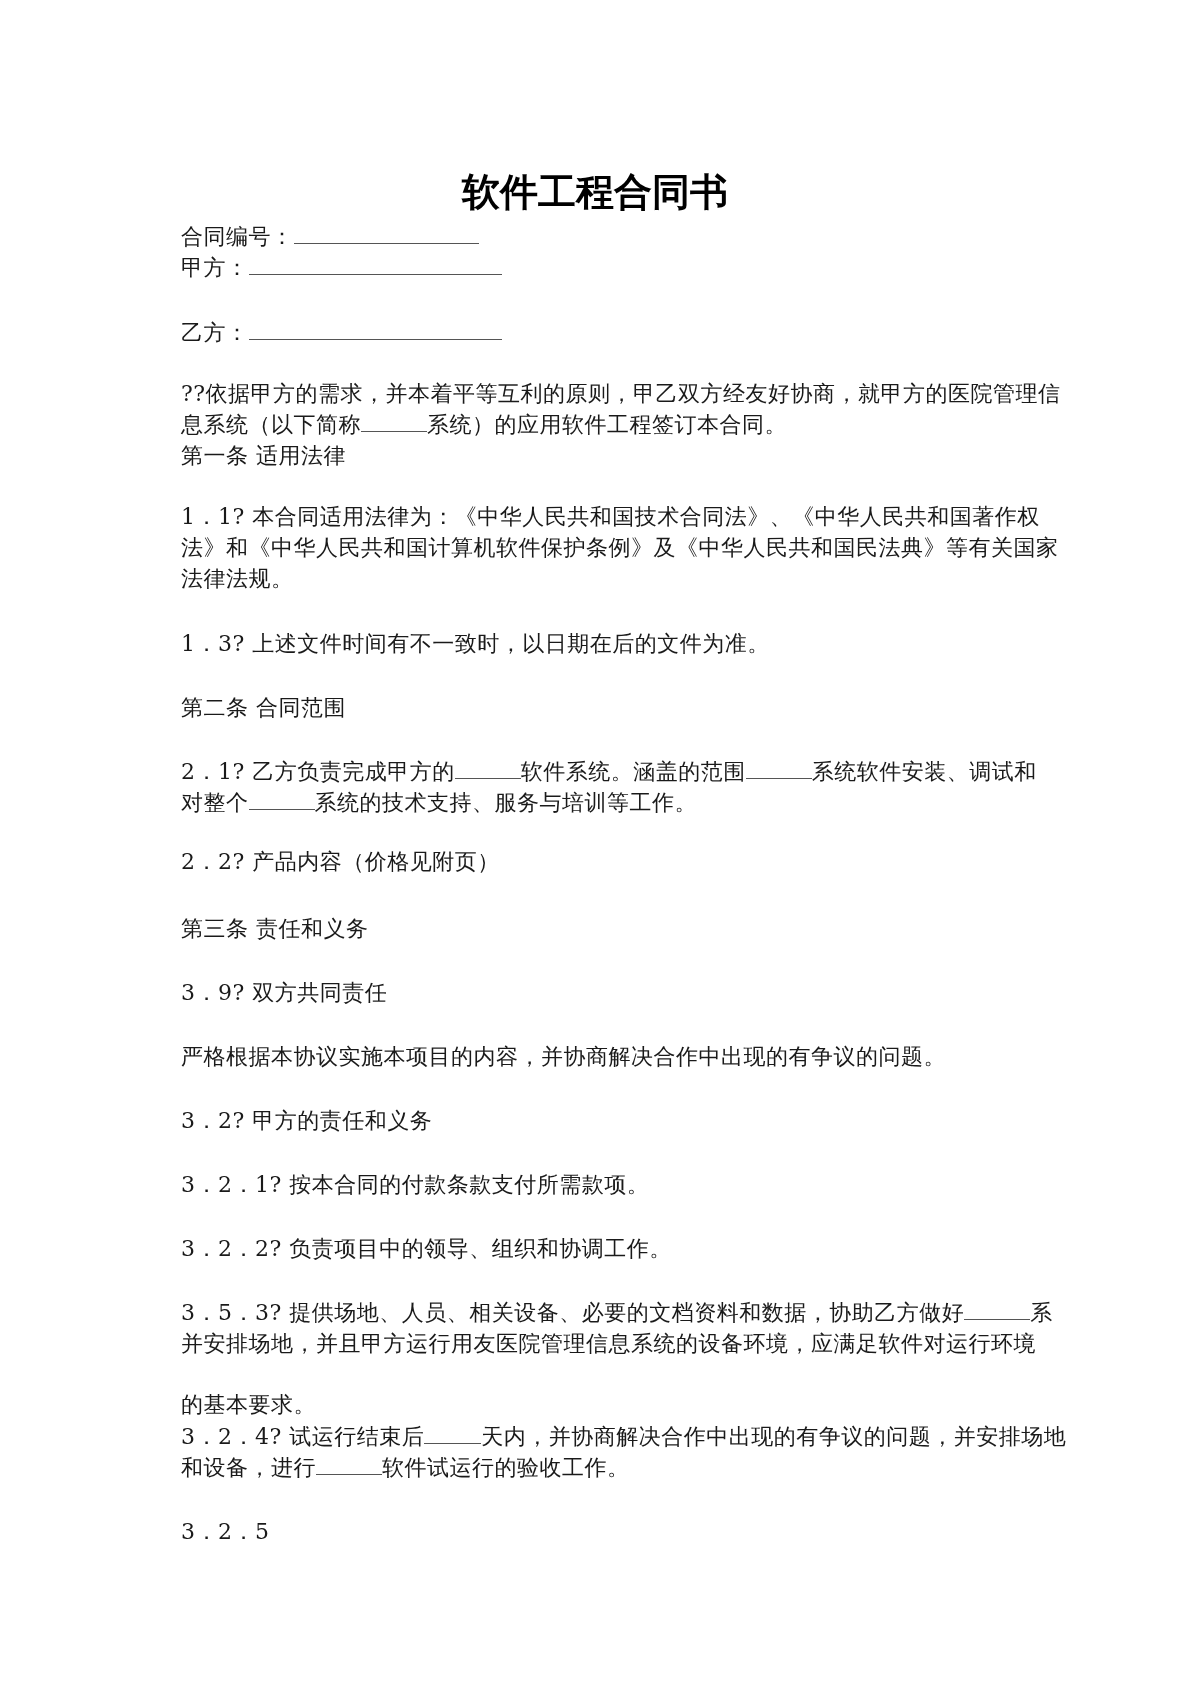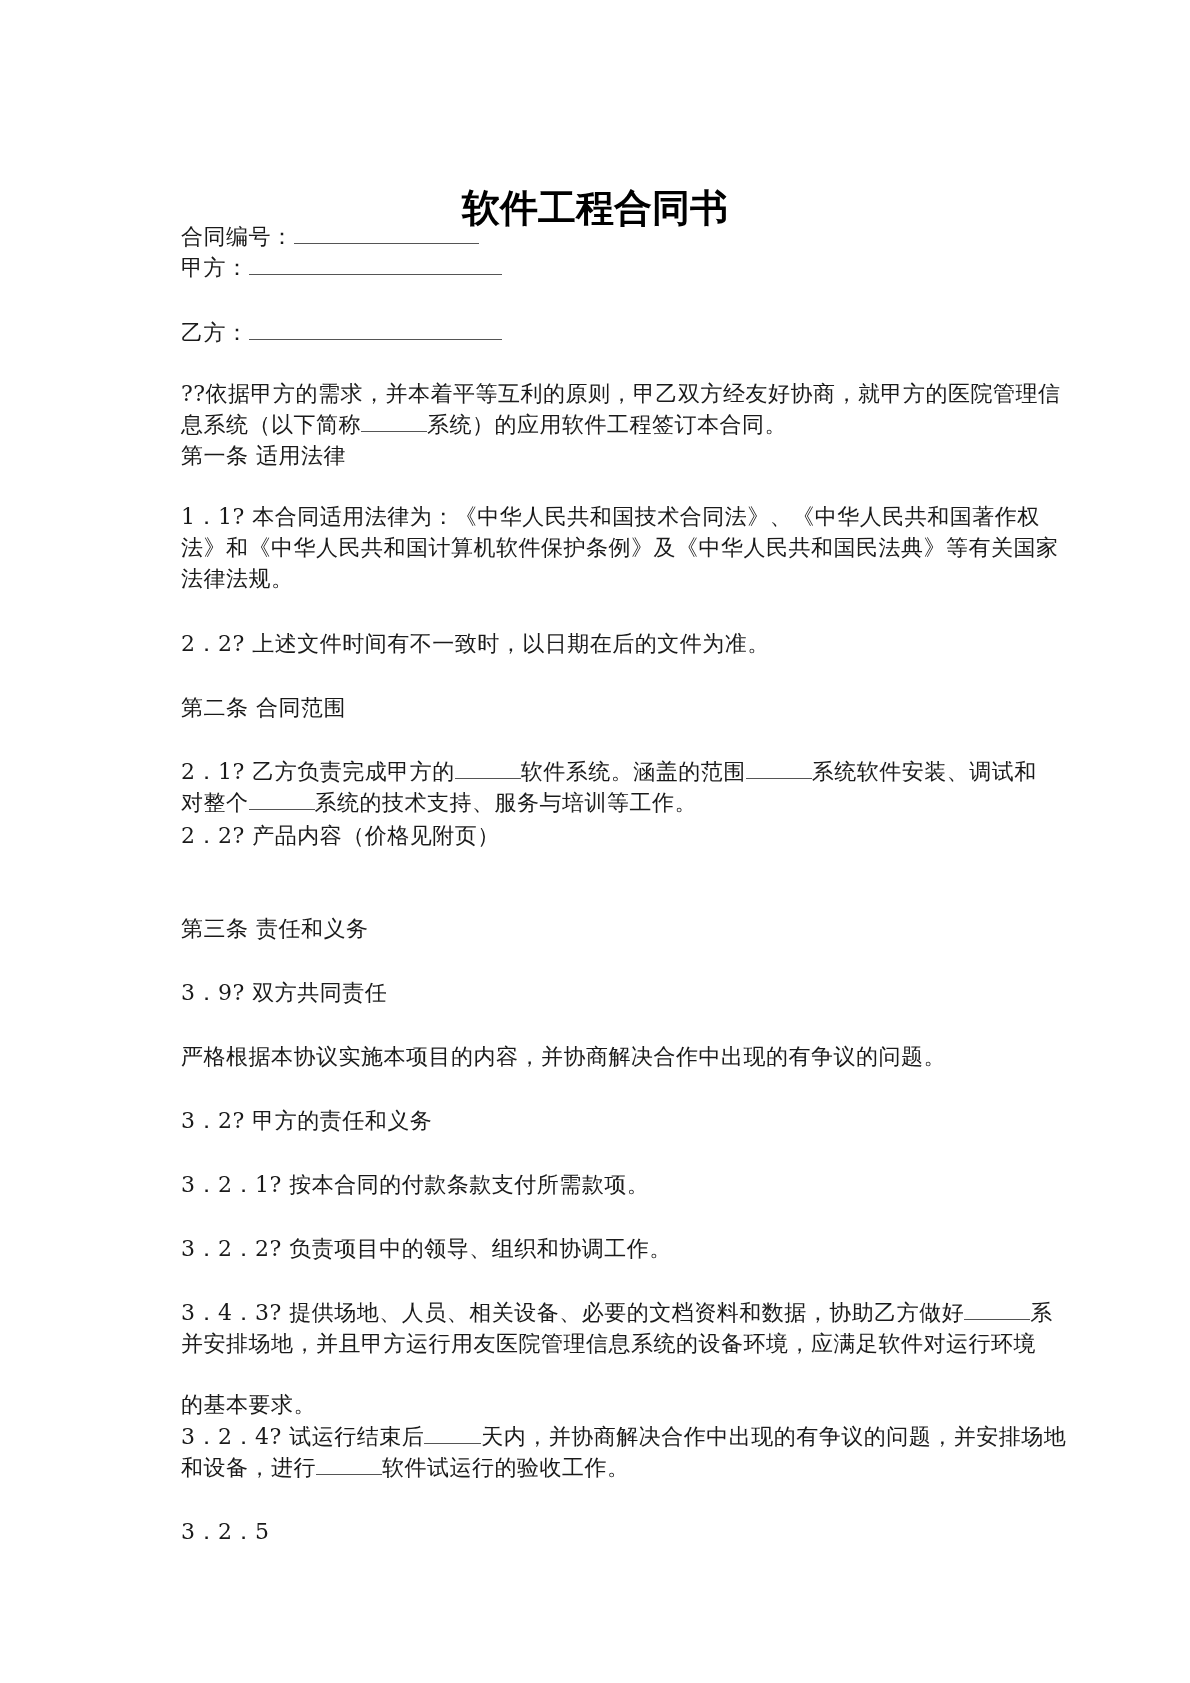--- a/index.html
+++ b/index.html
@@ -1,20 +1,20 @@
 <!DOCTYPE html>
 <html><head>
 <meta charset="utf-8">
 <style>
   html, body { margin: 0; padding: 0; background: #ffffff; }
   body { width: 1190px; height: 1683px; position: relative; overflow: hidden;
          font-family: "DejaVu Serif", "Liberation Serif", serif; color: #1a1a1a; }
   .line { position: absolute; left: 181px; font-size: 22px; line-height: 24px; white-space: nowrap; letter-spacing: 0.5px; }
   .title { position: absolute; left: 0; width: 1190px; top: 168px; text-align: center;
-           font-family: "DejaVu Sans", "Liberation Sans", sans-serif; font-weight: bold; font-size: 38px; line-height: 48px; color: #000; margin-top: 16px; }
+           font-family: "DejaVu Sans", "Liberation Sans", sans-serif; font-weight: bold; font-size: 38px; line-height: 48px; color: #000; }
   .blank { display: inline-block; border-bottom: 1px solid #555; vertical-align: baseline; height: 1px; }
 </style>
 </head>
 <body>
 
 <div>
   <div class="title">软件工程合同书</div>
 
   <div class="line" style="top:225px">
     <span>合同编号：</span><span class="blank" style="width:185px"></span>
@@ -28,39 +28,39 @@
 
   <div class="line" style="top:382px">??依据甲方的需求，并本着平等互利的原则，甲乙双方经友好协商，就甲方的医院管理信</div>
   <div class="line" style="top:413px">
     <span>息系统（以下简称</span><span class="blank" style="width:66px"></span><span>系统）的应用软件工程签订本合同。</span>
   </div>
 
   <div class="line" style="top:444px">第一条 适用法律</div>
   <div class="line" style="top:505px">1．1? 本合同适用法律为：《中华人民共和国技术合同法》、《中华人民共和国著作权</div>
   <div class="line" style="top:536px">法》和《中华人民共和国计算机软件保护条例》及《中华人民共和国民法典》等有关国家</div>
   <div class="line" style="top:567px">法律法规。</div>
-  <div class="line" style="top:632px">2．2? 上述文件时间有不一致时，以日期在后的文件为准。</div>
+  <div class="line" style="top:632px">1．3? 上述文件时间有不一致时，以日期在后的文件为准。</div>
 
   <div class="line" style="top:696px">第二条 合同范围</div>
   <div class="line" style="top:760px">
     <span>2．1? 乙方负责完成甲方的</span><span class="blank" style="width:66px"></span><span>软件系统。涵盖的范围</span><span class="blank" style="width:66px"></span><span>系统软件安装、调试和</span>
   </div>
   <div class="line" style="top:791px">
     <span>对整个</span><span class="blank" style="width:66px"></span><span>系统的技术支持、服务与培训等工作。</span>
   </div>
-  <div class="line" style="top:824px">2．2? 产品内容（价格见附页）</div>
+  <div class="line" style="top:850px">2．2? 产品内容（价格见附页）</div>
 
   <div class="line" style="top:917px">第三条 责任和义务</div>
   <div class="line" style="top:981px">3．9? 双方共同责任</div>
   <div class="line" style="top:1045px">严格根据本协议实施本项目的内容，并协商解决合作中出现的有争议的问题。</div>
   <div class="line" style="top:1109px">3．2? 甲方的责任和义务</div>
   <div class="line" style="top:1173px">3．2．1? 按本合同的付款条款支付所需款项。</div>
   <div class="line" style="top:1237px">3．2．2? 负责项目中的领导、组织和协调工作。</div>
   <div class="line" style="top:1301px">
-    <span>3．4．3? 提供场地、人员、相关设备、必要的文档资料和数据，协助乙方做好</span><span class="blank" style="width:66px"></span><span>系</span>
+    <span>3．5．3? 提供场地、人员、相关设备、必要的文档资料和数据，协助乙方做好</span><span class="blank" style="width:66px"></span><span>系</span>
   </div>
   <div class="line" style="top:1332px">并安排场地，并且甲方运行用友医院管理信息系统的设备环境，应满足软件对运行环境</div>
   <div class="line" style="top:1393px">的基本要求。</div>
   <div class="line" style="top:1425px">
     <span>3．2．4? 试运行结束后</span><span class="blank" style="width:57px"></span><span>天内，并协商解决合作中出现的有争议的问题，并安排场地</span>
   </div>
   <div class="line" style="top:1456px">
     <span>和设备，进行</span><span class="blank" style="width:66px"></span><span>软件试运行的验收工作。</span>
   </div>
   <div class="line" style="top:1520px">3．2．5</div>

